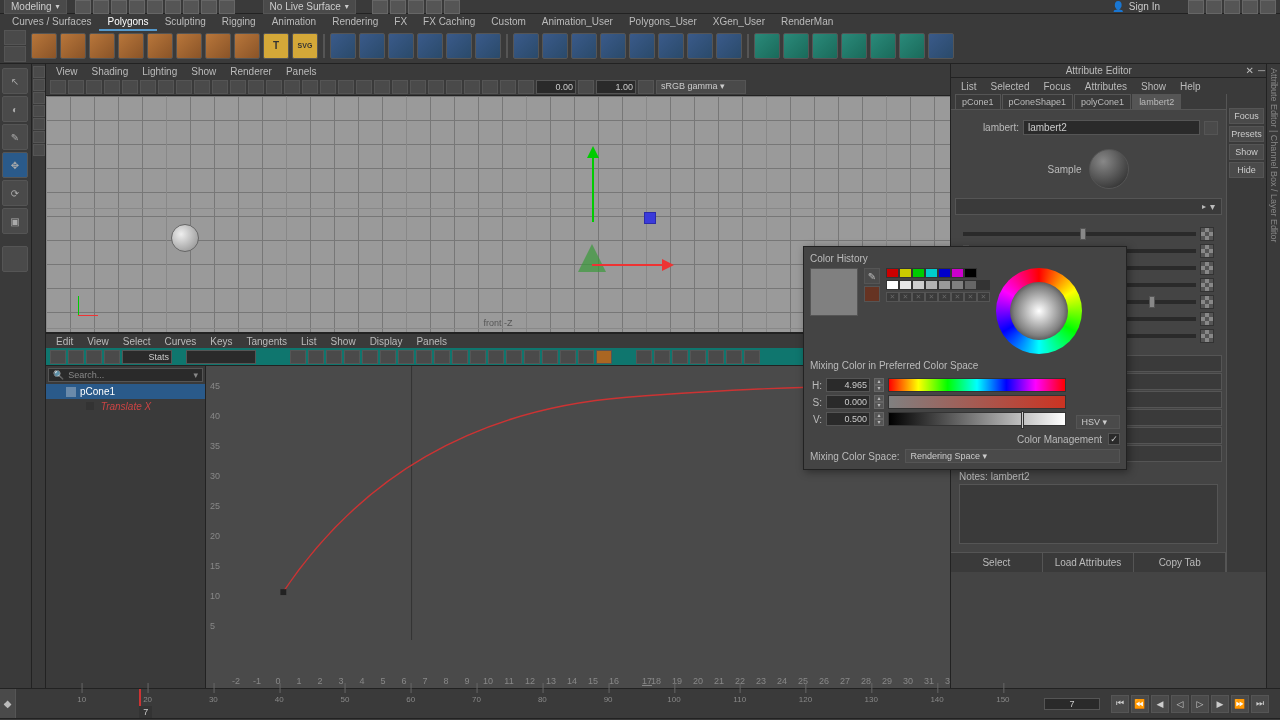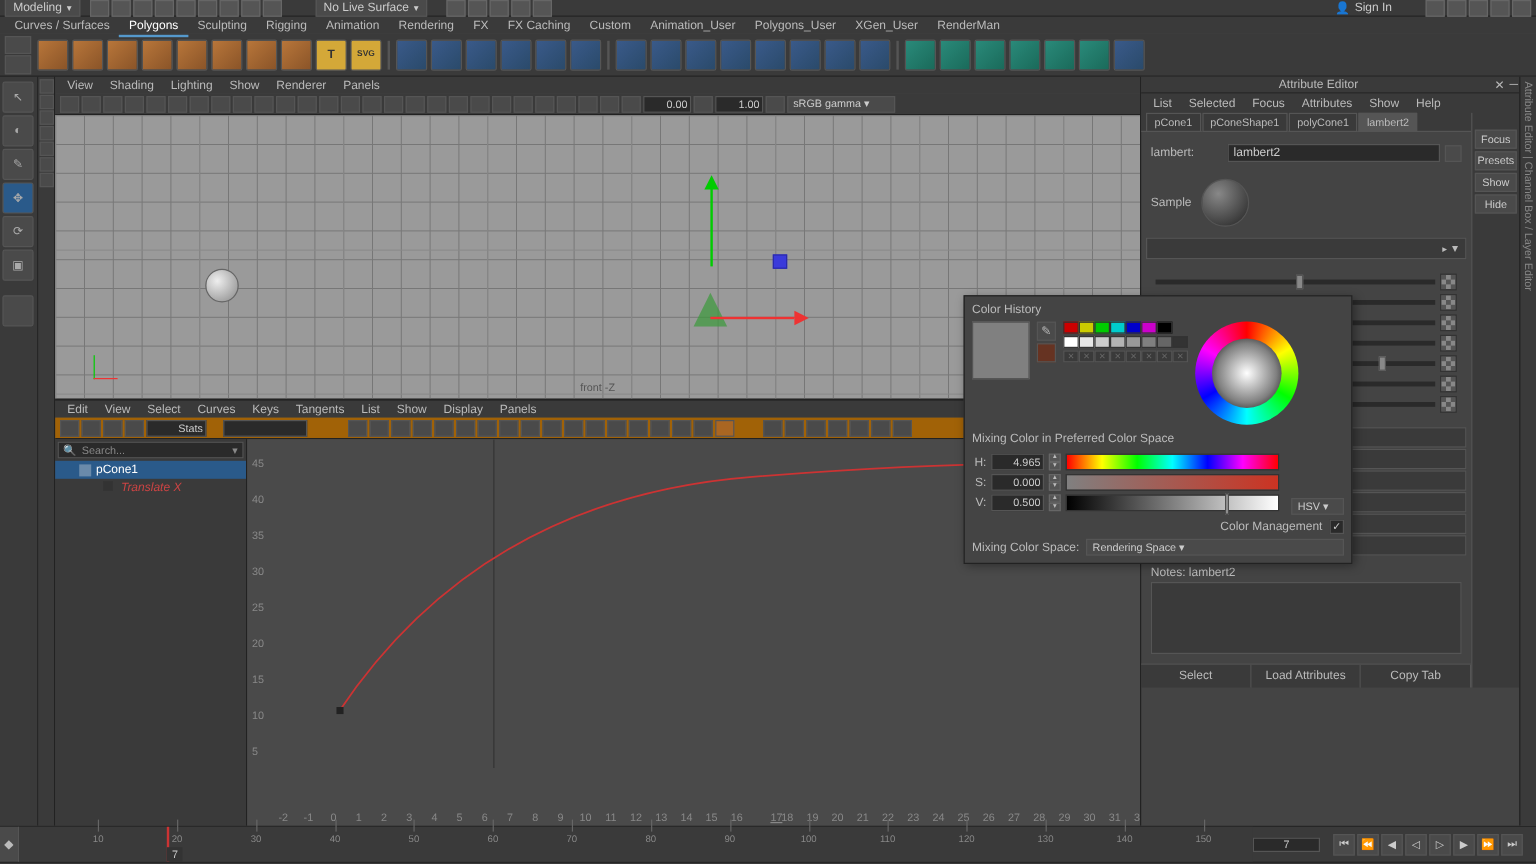--- a/index.html
+++ b/index.html
@@ -45,21 +45,21 @@
 .x-axis { position: absolute; left: 36px; top: 112px; width: 70px; height: 2px; background: #e33; }
 .x-arrow { position: absolute; left: 106px; top: 107px; width: 0; height: 0; border-top: 6px solid transparent; border-bottom: 6px solid transparent; border-left: 12px solid #e33; }
 .z-handle { position: absolute; left: 88px; top: 60px; width: 12px; height: 12px; background: #3a3adb; border: 1px solid #2a2aaa; }
 .cone-shape { position: absolute; left: 22px; top: 92px; width: 0; height: 0; border-left: 14px solid transparent; border-right: 14px solid transparent; border-bottom: 28px solid #3a9a3a; opacity: 0.7; }
 .axis-indicator { position: absolute; left: 20px; bottom: 8px; width: 40px; height: 40px; }
 .ai-y { position: absolute; left: 12px; bottom: 8px; width: 1px; height: 20px; background: #0c0; }
 .ai-x { position: absolute; left: 12px; bottom: 8px; width: 20px; height: 1px; background: #e33; }
 .vp-label { position: absolute; left: 50%; bottom: 4px; transform: translateX(-50%); color: #555; font-size: 9px; }
 .graph-section { flex: 1; display: flex; flex-direction: column; }
 .graph-menu { height: 14px; background: #3a3a3a; display: flex; align-items: center; padding: 0 4px; gap: 2px; font-size: 10px; }
-.graph-toolbar { height: 18px; background: #a16207; display: flex; align-items: center; padding: 0 4px; gap: 2px; border-bottom: 1px solid #222; }
+.graph-toolbar { height: 18px; background: #0f766e; display: flex; align-items: center; padding: 0 4px; gap: 2px; border-bottom: 1px solid #222; }
 .graph-body { flex: 1; display: flex; }
 .outliner { width: 160px; background: #3a3a3a; border-right: 1px solid #222; display: flex; flex-direction: column; }
 .search-box { margin: 2px; background: #2a2a2a; border: 1px solid #555; padding: 1px 4px; color: #888; font-size: 9px; display:flex; align-items:center; }
 .outliner-item { padding: 2px 4px 2px 20px; cursor: pointer; display: flex; align-items: center; gap: 4px; }
 .outliner-item.selected { background: #2a5a8a; color: #fff; }
 .outliner-sub { padding: 2px 20px 2px 40px; color: #c44; cursor: pointer; font-style: italic; }
 .graph-view { flex: 1; background: #4a4a4a; position: relative; overflow: hidden; }
 .y-tick { position: absolute; left: 4px; color: #888; font-size: 9px; transform: translateY(-50%); }
 .x-tick { position: absolute; bottom: 2px; color: #888; font-size: 9px; transform: translateX(-50%); }
 .curve-svg { position: absolute; inset: 0; }
@@ -68,23 +68,23 @@
 .ae-title { height: 14px; background: #3a3a3a; text-align: center; padding: 1px; font-size: 10px; color: #bbb; border-bottom: 1px solid #222; }
 .ae-menu { height: 16px; background: #3a3a3a; display: flex; align-items: center; padding: 0 4px; gap: 2px; font-size: 10px; }
 .ae-tabs { height: 16px; background: #3a3a3a; display: flex; align-items: center; padding: 0 4px; gap: 1px; font-size: 9px; border-bottom: 1px solid #555; }
 .ae-tab { padding: 2px 6px; background: #3a3a3a; border: 1px solid #555; cursor: pointer; }
 .ae-tab.active { background: #555; }
 .ae-side-btns { width: 40px; background: #3a3a3a; border-left: 1px solid #555; display: flex; flex-direction: column; padding: 14px 2px 2px 2px; gap: 2px; }
 .side-btn { height: 16px; background: #4a4a4a; border: 1px solid #555; text-align: center; font-size: 9px; cursor: pointer; color: #ccc; display:flex; align-items:center; justify-content:center; }
 .ae-vtabs { width: 14px; background: #3a3a3a; border-left: 1px solid #222; writing-mode: vertical-rl; font-size: 9px; padding: 4px 1px; color: #888; }
 .ae-body { flex: 1; padding: 4px; display: flex; flex-direction: column; gap: 4px; overflow: hidden; }
 .name-row { display: flex; align-items: center; gap: 4px; margin: 6px 4px; }
-.name-label { width: 60px; text-align: left; }
+.name-label { width: 60px; text-align: right; }
 .name-input { flex: 1; background: #2a2a2a; border: 1px solid #555; color: #ccc; padding: 1px 4px; font-size: 10px; }
-.sample-row { display: flex; align-items: center; gap: 8px; margin: 4px; }
+.sample-row { display: flex; align-items: center; gap: 8px; justify-content: center; margin: 4px; }
 .sample-sphere { width: 40px; height: 40px; border-radius: 50%; background: radial-gradient(circle at 35% 30%, #888, #222); border: 1px solid #555; }
 .section-header { background: #3a3a3a; padding: 2px 6px; cursor: pointer; display: flex; align-items: center; gap: 4px; border: 1px solid #555; margin: 1px 0; font-size: 10px; }
 .section-header::before { content: '▸'; font-size: 8px; }
 .slider-row { display: flex; align-items: center; gap: 4px; margin: 3px 8px; }
 .slider-checker { width: 14px; height: 14px; background: repeating-conic-gradient(#888 0 90deg, #555 90deg 180deg); background-size: 8px 8px; border: 1px solid #333; cursor: pointer; }
 .slider-track { flex: 1; height: 4px; background: #2a2a2a; position: relative; cursor: pointer; }
 .slider-thumb { position: absolute; top: -4px; width: 6px; height: 12px; background: #888; border: 1px solid #555; }
 .color-popup { position: absolute; left: 803px; top: 246px; width: 324px; background: #444; border: 1px solid #222; z-index: 100; padding: 6px; box-shadow: 2px 2px 8px rgba(0,0,0,0.4); }
 .cp-title { font-size: 10px; color: #bbb; margin-bottom: 4px; }
 .cp-row { display: flex; gap: 6px; align-items: flex-start; }

